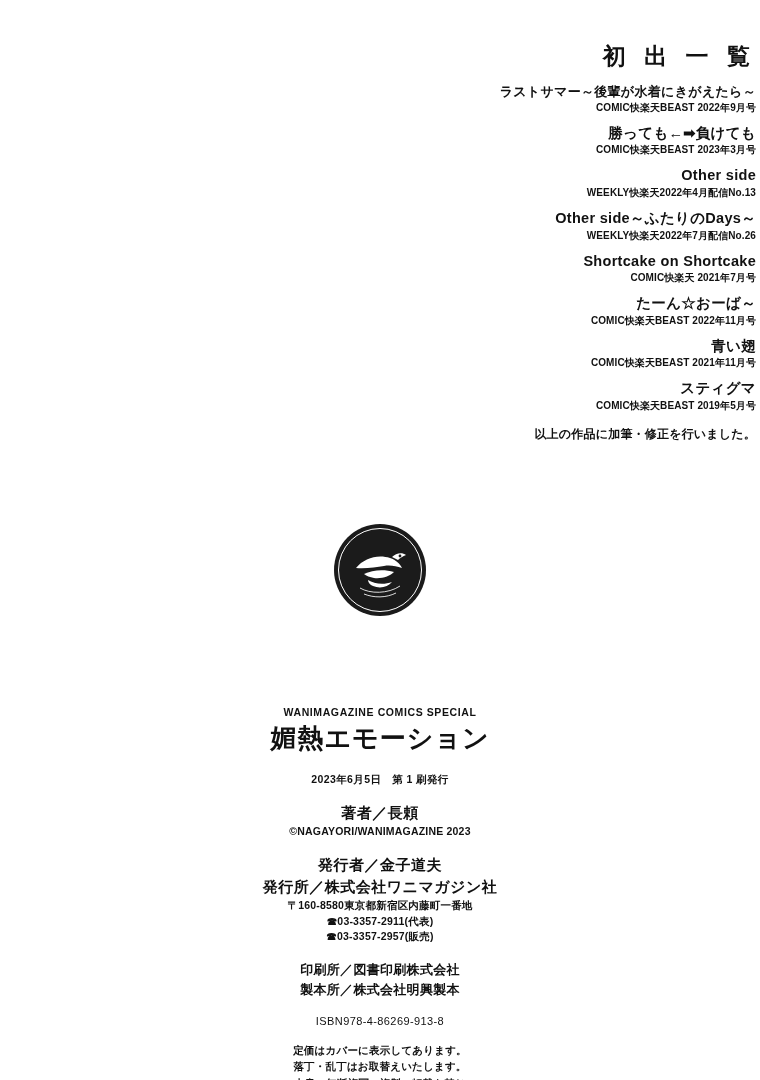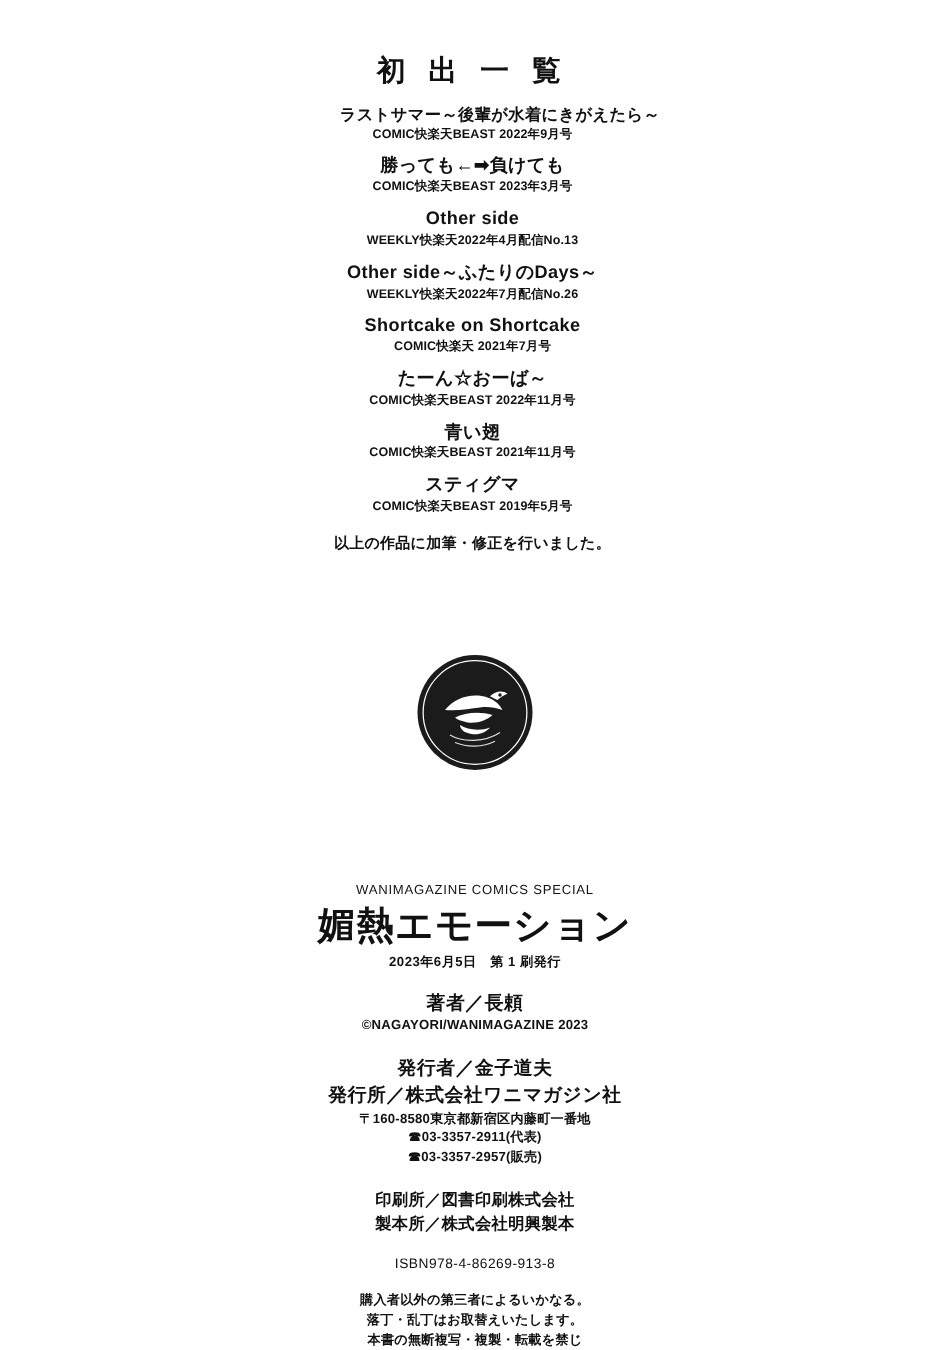--- a/index.html
+++ b/index.html
@@ -21,21 +21,21 @@
     height: 1080px;
     background: #ffffff;
   }
 
   
   .credits {
     position: absolute;
     left: 0;
     top: 44px;
     width: 756px;
-    text-align: center;
+    text-align: right;
   }
   .credits-title {
     font-size: 23px;
     font-weight: bold;
     letter-spacing: 6px;
     margin: 0 0 14px 0;
     line-height: 1.1;
   }
   .entry {
     margin-bottom: 9px;
@@ -93,34 +93,34 @@
   
   .colophon {
     position: absolute;
     left: 0;
     top: 706px;
     width: 760px;
     text-align: center;
   }
   .imprint {
     font-size: 10.5px;
-    font-weight: normal;
+    font-weight: bold;
     letter-spacing: 0.6px;
   }
   .book-title {
-    font-size: 30px;
+    font-size: 26px;
     font-weight: bold;
     letter-spacing: 1px;
     margin-top: 6px;
     line-height: 1.15;
   }
   .pubdate {
     font-size: 10.5px;
     font-weight: bold;
-    margin-top: 4px;
+    margin-top: 19px;
     letter-spacing: 0.4px;
   }
   .block {
     margin-top: 15px;
     text-align: center;
   }
   .line-lg {
     font-size: 15px;
     font-weight: bold;
     line-height: 1.45;
@@ -236,21 +236,21 @@
     </div>
 
     <div class="block">
       <div class="line-md">印刷所／図書印刷株式会社</div>
       <div class="line-md">製本所／株式会社明興製本</div>
     </div>
 
     <div class="isbn">ISBN978-4-86269-913-8</div>
 
     <div class="notices">
-      <div>購入者以外の第三者によるいかなる。</div>
+      <div>定価はカバーに表示してあります。</div>
       <div>落丁・乱丁はお取替えいたします。</div>
       <div>本書の無断複写・複製・転載を禁じ</div>
       <div>購入者以外の第三者によるいかなる</div>
 
     </div>
   </section>
 
 </div>
 
 </body></html>

